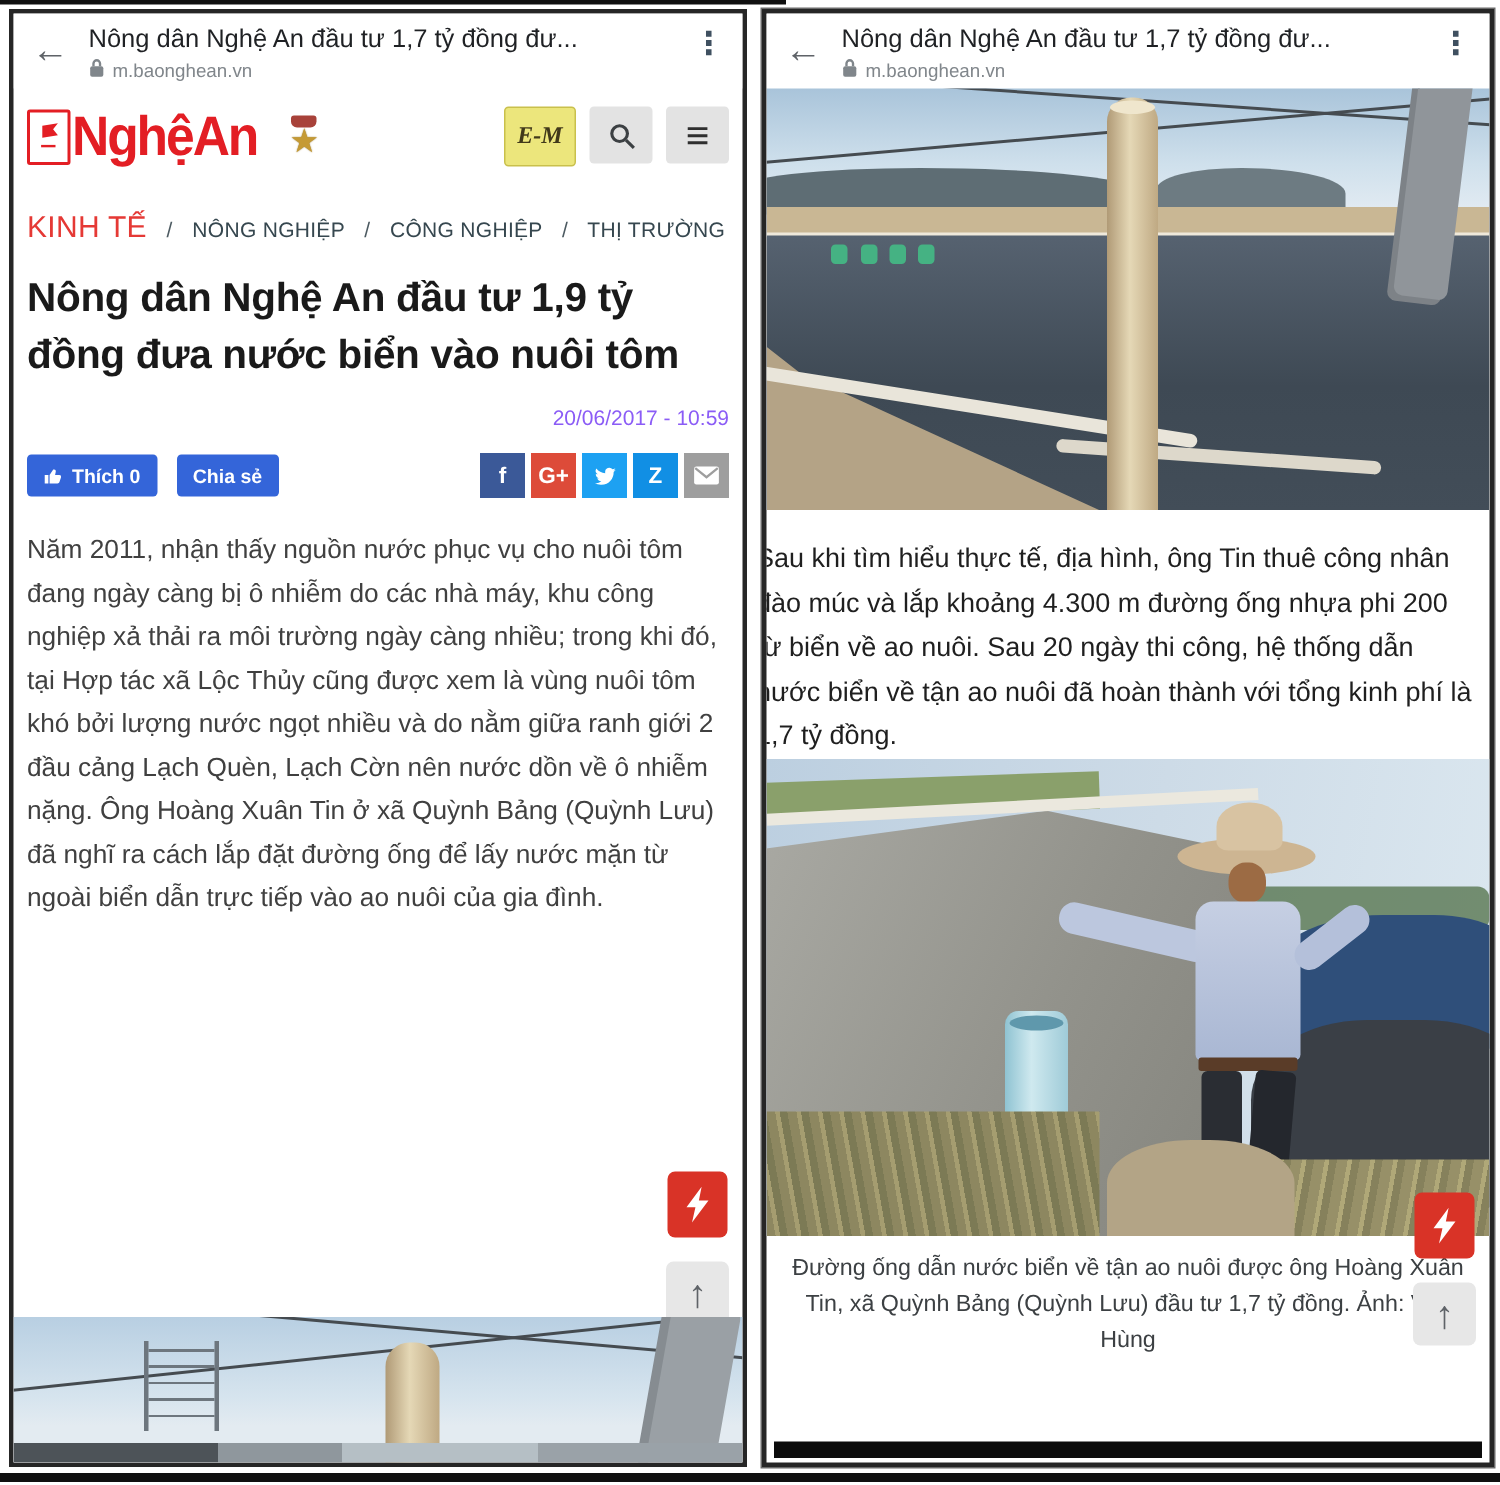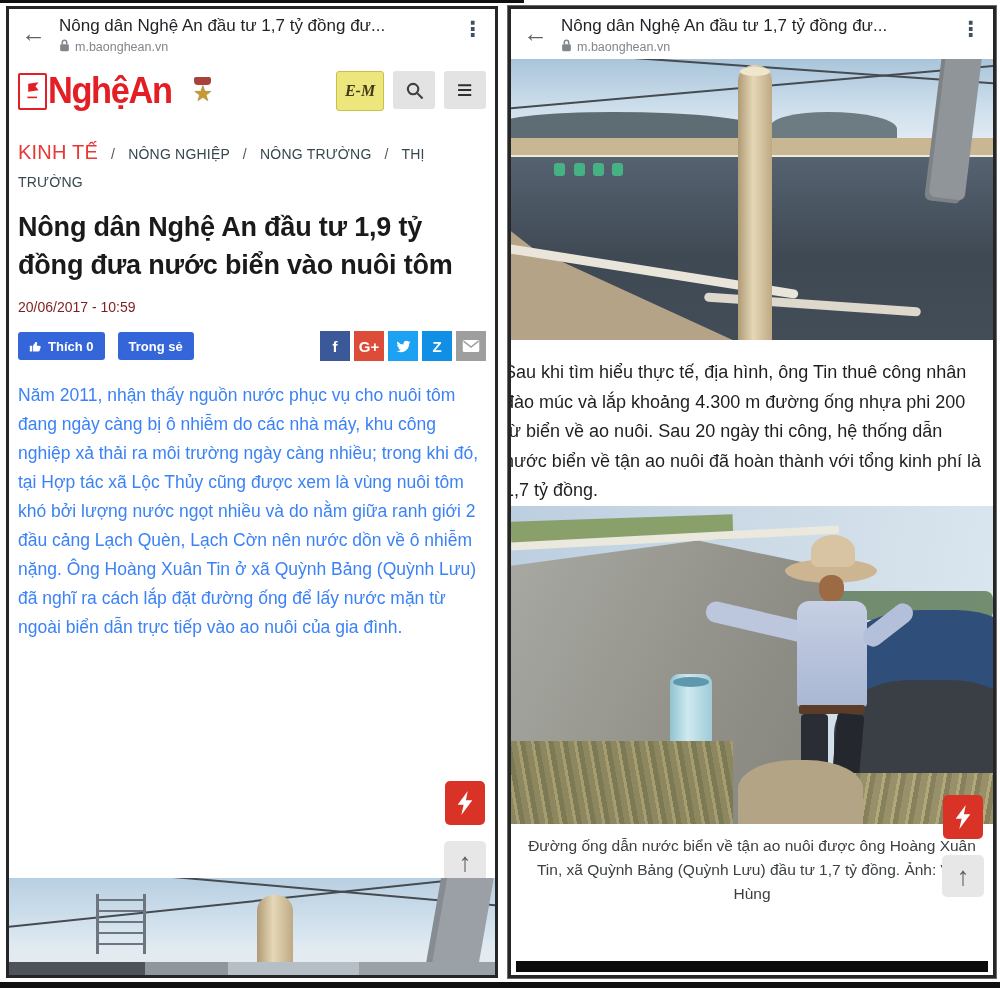--- a/index.html
+++ b/index.html
@@ -42,32 +42,32 @@
   .hashtag-bar{border-top:1px solid #e2e2e2;border-bottom:1px solid #e2e2e2;
                padding:10px 9px;display:flex;gap:27px;color:#e53935;font-size:15px;}
 
   
   .breadcrumb{padding:15px 9px 0;font-size:14px;color:#36474f;line-height:28px;letter-spacing:.2px;}
   .crumb-first{color:#e53935;font-size:20px;}
   .crumb-sep{color:#4c5a61;margin:0 9px;}
 
   
   .article-title{font-size:27px;font-weight:bold;color:#1a1a1a;line-height:38px;margin:12px 9px 0;letter-spacing:-.2px;}
-  .article-date{margin:15px 9px 0;color:#7f1d1d;font-size:14px;}
+  .article-date{margin:15px 9px 0;color:#8b5cf6;font-size:14px;text-align:right;}
   .share-row{display:flex;align-items:center;margin:16px 9px 0;}
   .fb-btn{background:#3465d9;color:#fff;font-weight:bold;font-size:13px;border-radius:3px;height:28px;
           display:flex;align-items:center;gap:6px;padding:0 11px;margin-right:13px;}
   .social-icons{margin-left:auto;display:flex;gap:4px;}
   .social{width:30px;height:30px;display:flex;align-items:center;justify-content:center;
           color:#fff;font-weight:bold;font-size:15px;}
   .soc-fb{background:#3b5998;}.soc-gp{background:#dd4b39;}.soc-tw{background:#1da1f2;}
   .soc-za{background:#118fe4;}.soc-ml{background:#9e9e9e;}
 
   .lead{margin:27px 9px 0;font-size:17.5px;font-weight:bold;line-height:29px;color:#101010;}
-  .body-text{margin:20px 9px 0;font-size:17.5px;line-height:29px;color:#3b82f6;}
+  .body-text{margin:20px 9px 0;font-size:17.5px;line-height:29px;color:#404040;}
   .para-right{margin:18px 0 0;padding-right:6px;font-size:18px;line-height:29.5px;color:#1f1f1f;margin-left:-7px;}
   .caption{padding:10px 14px 4px;text-align:center;font-size:15.5px;color:#3c4043;line-height:24px;}
 
   
   .fab-flash{position:absolute;right:10px;width:40px;height:44px;background:#d93327;border-radius:5px;
              display:flex;align-items:center;justify-content:center;}
   .fab-up{position:absolute;right:9px;width:42px;height:42px;background:#e7e7e7;border-radius:5px;
           color:#5f6368;font-size:26px;display:flex;align-items:center;justify-content:center;}
   .panel-left .fab-flash{top:772px;}
   .panel-left .fab-up{top:832px;}
@@ -199,37 +199,37 @@
       </span>
     </span>
   </div>
 
 
   <div class="breadcrumb">
     <span class="crumb-first">KINH TẾ</span>
     <span class="crumb-sep">/</span>
     <span>NÔNG NGHIỆP</span>
     <span class="crumb-sep">/</span>
-    <span>NÔNG TRƯỜNG</span>
+    <span>CÔNG NGHIỆP</span>
     <span class="crumb-sep">/</span>
     <span>THỊ TRƯỜNG</span>
   </div>
 
   <h1 class="article-title">Nông dân Nghệ An đầu tư 1,9 tỷ đồng đưa nước biển vào nuôi tôm</h1>
   <div class="article-date">20/06/2017 - 10:59</div>
 
   <div class="share-row">
     <span class="fb-btn">
       <svg width="13" height="13" viewBox="0 0 16 16">
           <path fill="#fff" d="M1 7h3v7H1zM5 14h6.5c.8 0 1.4-.5 1.6-1.2l1.3-4A1.5 1.5 0 0 0 13 7H9.5l.6-3A1.4 1.4 0 0 0 8.7 2.4L8 2.5 5 7z"></path>
         </svg>
       <span>Thích 0</span>
     </span>
     <span class="fb-btn">
-      <span>Trong sẻ</span>
+      <span>Chia sẻ</span>
     </span>
     <span class="social-icons">
       <span class="social soc-fb">f</span>
       <span class="social soc-gp">G+</span>
       <span class="social soc-tw">
         <svg width="17" height="17" viewBox="0 0 24 24" fill="#fff">
             <path d="M22 5.9c-.7.3-1.5.6-2.3.7a4 4 0 0 0 1.8-2.2c-.8.5-1.7.8-2.6 1a4 4 0 0 0-7 2.8c0 .3 0 .6.1.9A11.5 11.5 0 0 1 3.6 4.8a4 4 0 0 0 1.3 5.4c-.7 0-1.3-.2-1.8-.5v.1a4 4 0 0 0 3.2 4 4 4 0 0 1-1.8.1 4 4 0 0 0 3.8 2.8A8.1 8.1 0 0 1 2 18.4 11.4 11.4 0 0 0 8.3 20c7.5 0 11.6-6.2 11.6-11.6v-.5c.8-.6 1.5-1.3 2.1-2z"></path>
           </svg>
       </span>
       <span class="social soc-za">Z</span>

